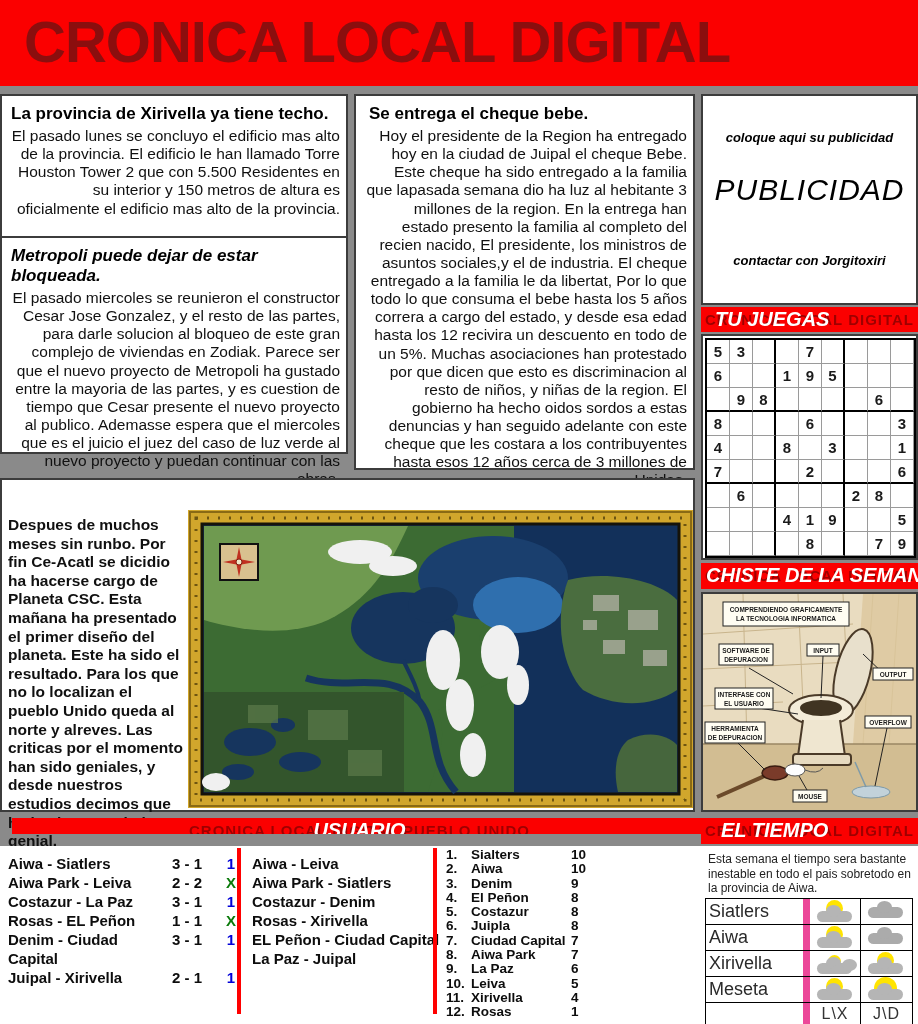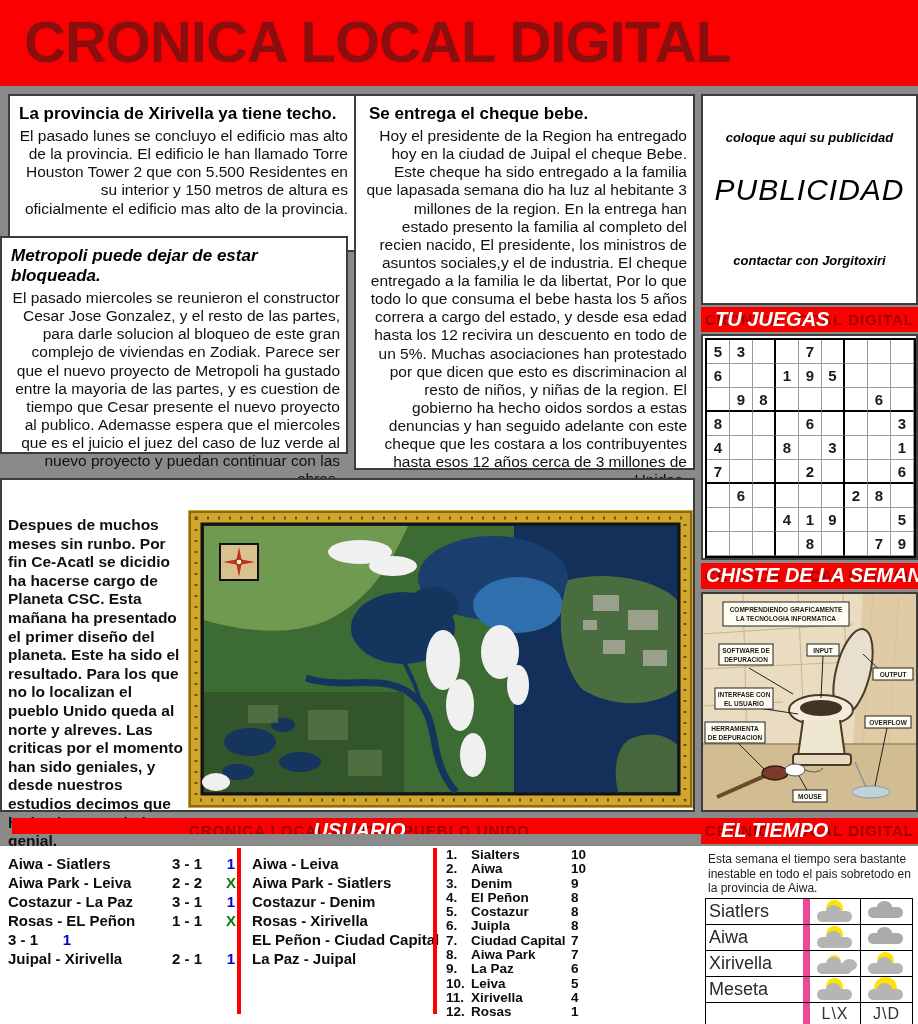--- a/index.html
+++ b/index.html
@@ -91,21 +91,21 @@
 </style>
 </head>
 <body>
 
 <div class="page">
 
   <div class="masthead">
     <h1>CRONICA LOCAL DIGITAL</h1>
   </div>
 
-  <div class="panel" style="left:8px;top:94px;width:348px;height:158px;">
+  <div class="panel" style="left:0;top:94px;width:348px;height:158px;">
     <div class="article-title">La provincia de Xirivella ya tiene techo.</div>
     <div class="article-body">El pasado lunes se concluyo el edificio mas alto de la provincia. El edificio le han llamado Torre Houston Tower 2 que con 5.500 Residentes en su interior y 150 metros de altura es oficialmente el edificio mas alto de la provincia.</div>
   </div>
 
   <div class="panel" style="left:0;top:236px;width:348px;height:218px;">
     <div class="article-title italic">Metropoli puede dejar de estar bloqueada.</div>
     <div class="article-body">El pasado miercoles se reunieron el constructor Cesar Jose Gonzalez, y el resto de las partes, para darle solucion al bloqueo de este gran complejo de viviendas en Zodiak. Parece ser que el nuevo proyecto de Metropoli ha gustado entre la mayoria de las partes, y es cuestion de tiempo que Cesar presente el nuevo proyecto al publico. Ademasse espera que el miercoles que es el juicio el juez del caso de luz verde al nuevo proyecto y puedan continuar con las obras.</div>
   </div>
 
   <div class="panel" style="left:354px;top:94px;width:341px;height:376px;">
@@ -385,20 +385,21 @@
           <span class="match">Costazur - La Paz</span>
           <span class="score">3 - 1</span>
           <span class="mark one">1</span>
         </div>
         <div class="rrow">
           <span class="match">Rosas - EL Peñon</span>
           <span class="score">1 - 1</span>
           <span class="mark x">X</span>
         </div>
         <div class="rrow">
+          <span class="match">Denim - Ciudad Capital</span>
           <span class="score">3 - 1</span>
           <span class="mark one">1</span>
         </div>
         <div class="rrow">
           <span class="match">Juipal - Xirivella</span>
           <span class="score">2 - 1</span>
           <span class="mark one">1</span>
         </div>
       </div>
     <div class="redline" style="left:237px;"></div>

